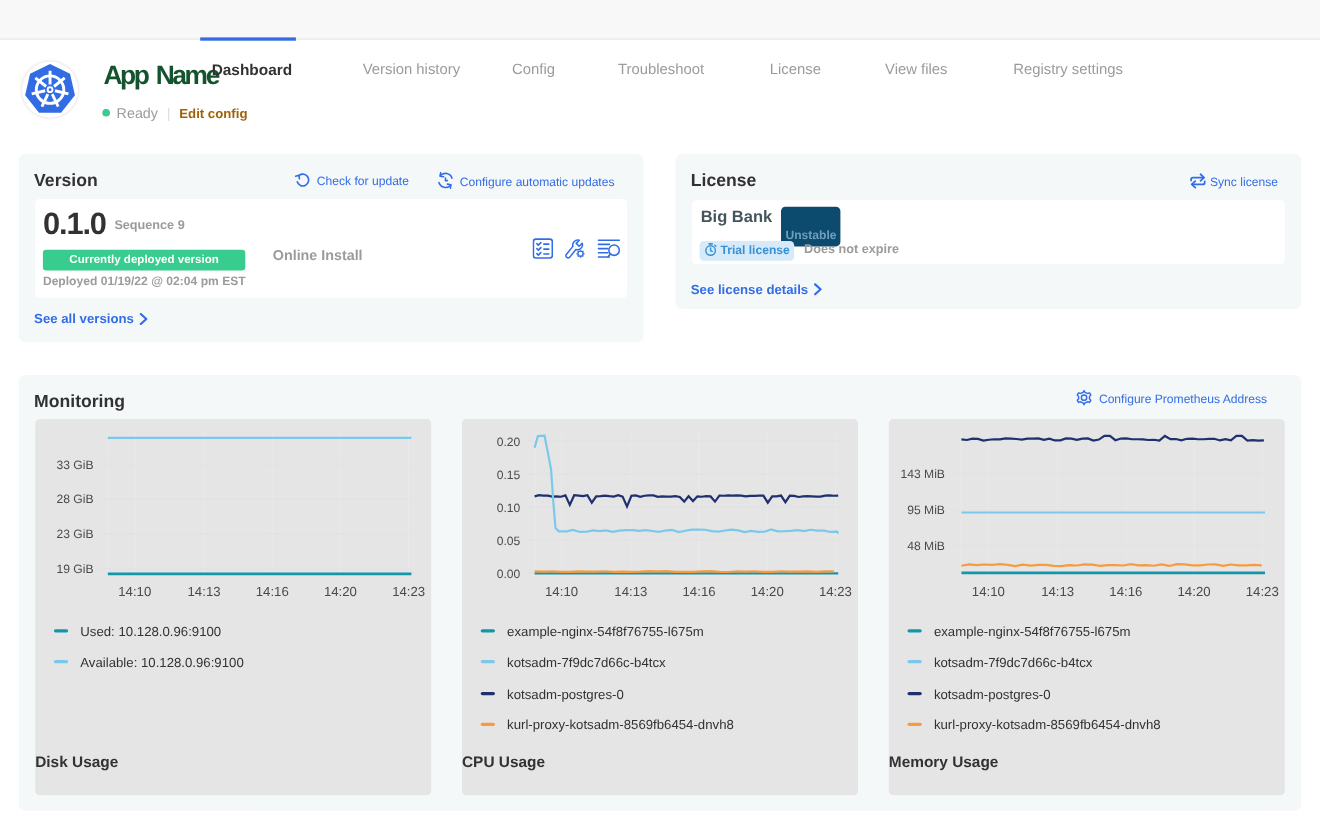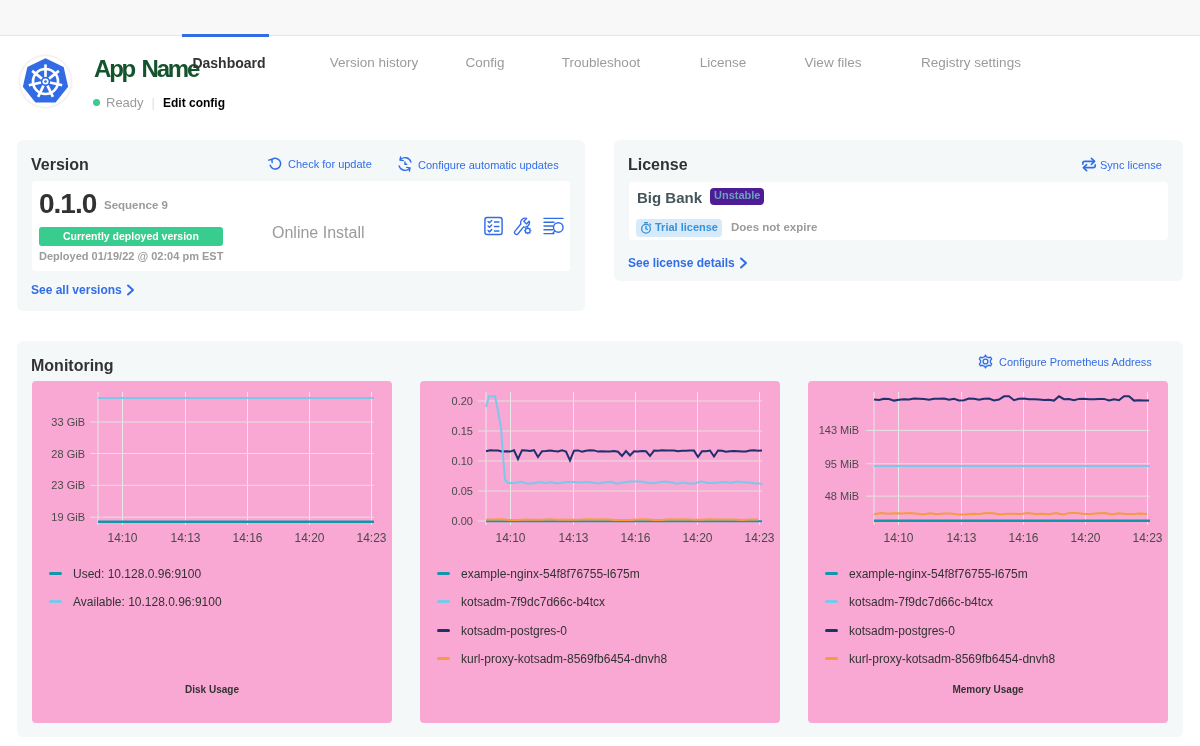--- a/index.html
+++ b/index.html
@@ -6,49 +6,49 @@
 html,body { width:1200px; height:746px; background:#fff; font-family:"Liberation Sans", sans-serif; overflow:hidden; position:relative; }
 .nav { position:absolute; left:0; top:0; width:1200px; height:36px; background:#f8f8f8; border-bottom:1px solid #e5e5e5; z-index:5; }
 .tab { position:absolute; top:11px; font-size:13.5px; font-weight:500; color:#9b9b9b; transform:translateX(-50%); white-space:nowrap;margin-top:44px; }
 .tab.active { color:#323232; font-weight:600; font-size:14px; }
 .underline { position:absolute; left:182px; top:34px; width:87px; height:3px; background:#326de6; }
 .appicon { position:absolute; left:20px; top:56px; width:51px; height:51px; background:#fff; border-radius:50%; box-shadow:0 0 3px rgba(0,0,0,.18); }
 .apptitle { position:absolute; left:94px; top:55px; font-size:24px; font-weight:700; color:#14532d; letter-spacing:-2.2px; word-spacing:3px; }
 .appsub { position:absolute; left:93px; top:95px; font-size:13px; color:#9b9b9b; }
 .dot { display:inline-block; width:7px; height:7px; border-radius:50%; background:#38cc8e; vertical-align:1px; margin-right:6px; }
 .sep { color:#dfdfdf; margin:0 8px; font-weight:400; }
-.link { color:#000000; text-decoration:none;text-align:right; }
+.link { color:#a16207; text-decoration:none;text-align:right; }
 .card { position:absolute; background:#f5f8f9; border-radius:6px; }
 #versionCard { left:17px; top:140px; width:568px; height:171px; }
 #licenseCard { left:614px; top:140px; width:569px; height:141px; }
 #monitorCard { left:17px; top:341px; width:1166px; height:396px; }
 .cardtitle { position:absolute; font-size:16px; font-weight:700; color:#323232; }
 .whitebox { position:absolute; background:#fff; border-radius:4px; }
 .actionlink { position:absolute; font-size:11px; font-weight:400; color:#326de6; white-space:nowrap; }
 .actionlink svg { vertical-align:-3px; }
 .bigver { position:absolute; left:7px; top:7px; font-size:28px; font-weight:700; color:#323232; letter-spacing:-1px; }
 .seq { position:absolute; left:72px; top:18px; font-size:11.5px; font-weight:700; color:#9b9b9b; }
 .greenbadge { position:absolute; left:7px; top:46px; background:#38cc8e; color:#fff; font-size:10.5px; font-weight:700; padding:3px 24px 4px; border-radius:3px; }
 .deployed { position:absolute; left:7px; top:69px; font-size:11px; font-weight:700; color:#9b9b9b; }
-.online { position:absolute; left:216px; top:43px; font-size:16px; font-weight:400; color:#9b9b9b;margin-left:24px; }
+.online { position:absolute; left:216px; top:43px; font-size:13px; font-weight:700; color:#9b9b9b; }
 .vericons { position:absolute; left:452px; top:35px; white-space:nowrap; width:130px; font-size:0; }
 .vericons svg { margin-left:10px; vertical-align:top; }
 .vericons svg:first-child { margin-left:0; }
 .seelink { position:absolute; font-size:12px; font-weight:700; color:#326de6; white-space:nowrap; }
 .seelink svg { vertical-align:-1.5px; margin-left:4px; }
 .bigbank { position:absolute; left:8px; top:7px; font-size:15px; font-weight:700; color:#44565c; }
-.unstable { position:absolute; left:81px; top:6px; background:#4c1d95; color:#6e9fbe; font-size:11px; font-weight:700; padding:1px 4px 4px; border-radius:4px; }
+.unstable { position:absolute; left:81px; top:6px; background:#0c4a6e; color:#6e9fbe; font-size:11px; font-weight:700; padding:20px 4px 4px; border-radius:4px; }
 .trial { position:absolute; left:7px; top:37px; background:#d7eafa; color:#3791d6; font-size:11px; font-weight:700; padding:2px 4px 3px; border-radius:4px; }
 .trial svg { vertical-align:-2.5px; margin-right:3px; }
 .noexpire { position:absolute; left:102px; top:39px; font-size:11.5px; font-weight:700; color:#9b9b9b; }
-.chartcard { position:absolute; top:40px; width:360px; height:342px; background:#f9a8d4; border-radius:4px; }
+.chartcard { position:absolute; top:40px; width:360px; height:342px; background:#e5e5e5; border-radius:4px; }
 .chartcard svg.plot { position:absolute; left:0; top:0; }
 .legend { position:absolute; left:17px; font-size:12px; color:#323232; white-space:nowrap; }
 .legend .dash { display:inline-block; width:13px; height:3px; border-radius:2px; vertical-align:3px; margin-right:11px; }
-.charttitle { position:absolute; width:100%; text-align:center; top:303px; font-size:10px; font-weight:700; color:#323232; }
+.charttitle { position:absolute; width:100%; text-align:left; top:303px; font-size:14px; font-weight:700; color:#323232; }
 svg text { font-family:"Liberation Sans", sans-serif; font-size:12px; fill:#4a4a4a; }
 svg text.y { font-size:11px; }
 </style>
 </head>
 <body>
 <div class="nav">
   <span class="tab active" style="left:229px;">Dashboard</span>
   <span class="tab" style="left:374px;">Version history</span>
   <span class="tab" style="left:485px;">Config</span>
   <span class="tab" style="left:601px;">Troubleshoot</span>
@@ -240,20 +240,21 @@
         <text x="153.5" y="161">14:13</text>
         <text x="215.5" y="161">14:16</text>
         <text x="277.5" y="161">14:20</text>
         <text x="339.5" y="161">14:23</text>
       </g>
     </svg>
     <div class="legend" style="top:186px;"><span class="dash" style="background:#1496aa;"></span>example-nginx-54f8f76755-l675m</div>
     <div class="legend" style="top:214px;"><span class="dash" style="background:#7cc8eb;"></span>kotsadm-7f9dc7d66c-b4tcx</div>
     <div class="legend" style="top:243px;"><span class="dash" style="background:#1e306e;"></span>kotsadm-postgres-0</div>
     <div class="legend" style="top:271px;"><span class="dash" style="background:#f69b40;"></span>kurl-proxy-kotsadm-8569fb6454-dnvh8</div>
+    <div class="charttitle">CPU Usage</div>
   </div>
 
   <div class="chartcard" style="left:791px;">
     <svg class="plot" width="360" height="175" viewBox="0 0 360 175">
       <g stroke="#e9e9e9" stroke-width="1">
         <line x1="66" y1="11" x2="66" y2="144"></line>
         <line x1="90.5" y1="11" x2="90.5" y2="144"></line>
         <line x1="153.5" y1="11" x2="153.5" y2="144"></line>
         <line x1="215.5" y1="11" x2="215.5" y2="144"></line>
         <line x1="277.5" y1="11" x2="277.5" y2="144"></line>

